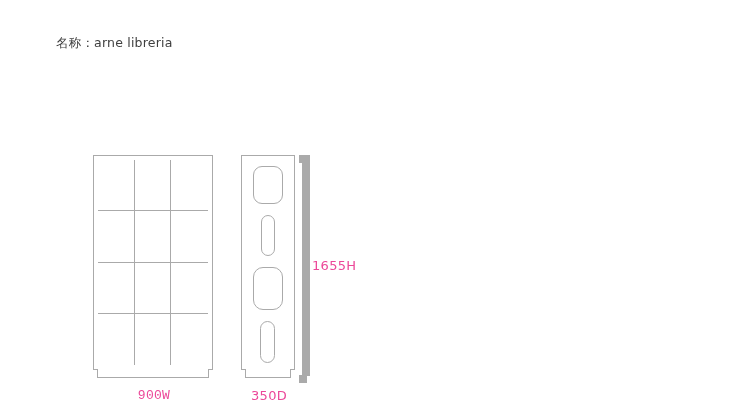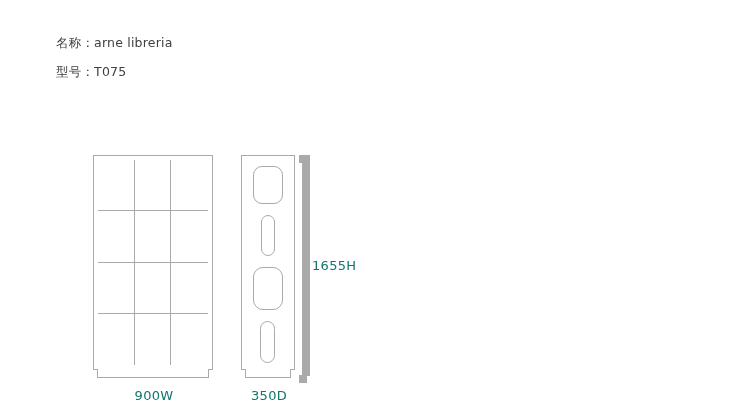--- a/index.html
+++ b/index.html
@@ -102,48 +102,48 @@
     left:291px;
     width:7px;
     height:1px;
     background:var(--line);
   }
   .height-dim-tick.top{top:147px;}
   .height-dim-tick.bottom{top:367px;}
   .dim-label{
     position:absolute;
     font-size:13px;
-    color:#0f766e;
+    color:#ec4899;
     letter-spacing:.3px;
   }
   .height-label{
     left:300px;
     top:246px;
   }
   .width-label{
     left:85px;
     top:376px;
     width:122px;
     text-align:center;
+    font-family:Liberation Mono, monospace;
   }
   .depth-label{
     left:233px;
     top:376px;
     width:56px;
     text-align:center;
   }
 </style>
 </head>
 <body>
 
 <div class="page">
 
   <div class="spec-list">
     <div class="spec-line">名称：arne libreria</div>
-    <div class="spec-line">型号：T075</div>
   </div>
 
   <div class="front-view">
     <div class="cell"></div>
     <div class="cell"></div>
     <div class="cell"></div>
     <div class="cell"></div>
     <div class="cell"></div>
     <div class="cell"></div>
     <div class="cell"></div>

